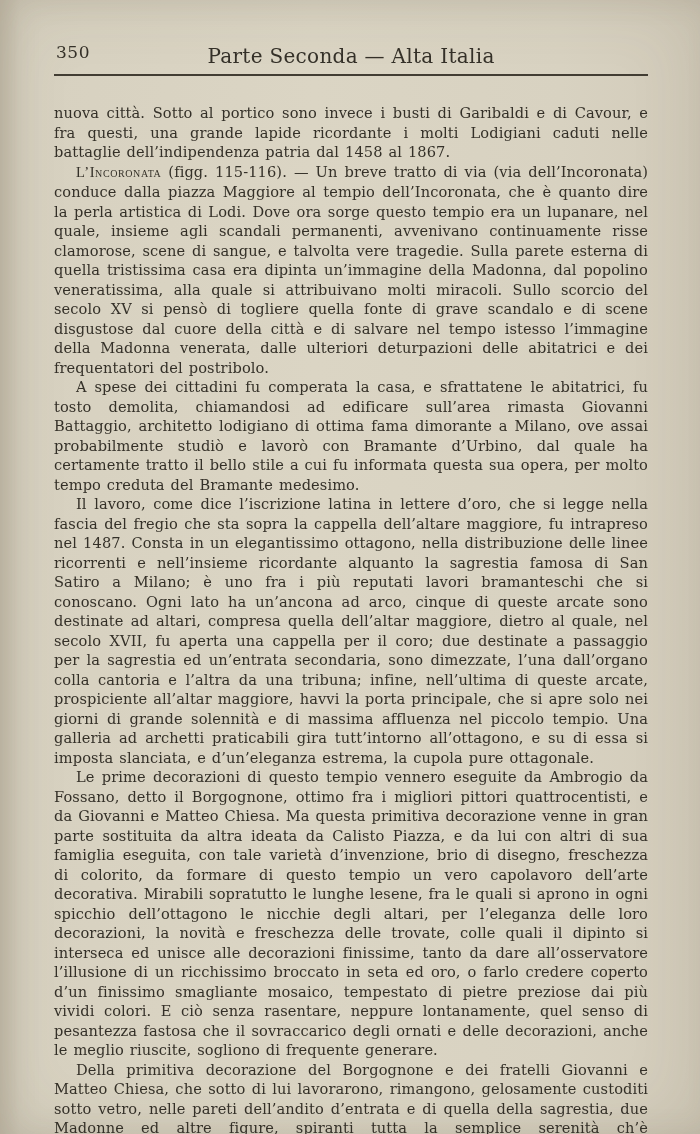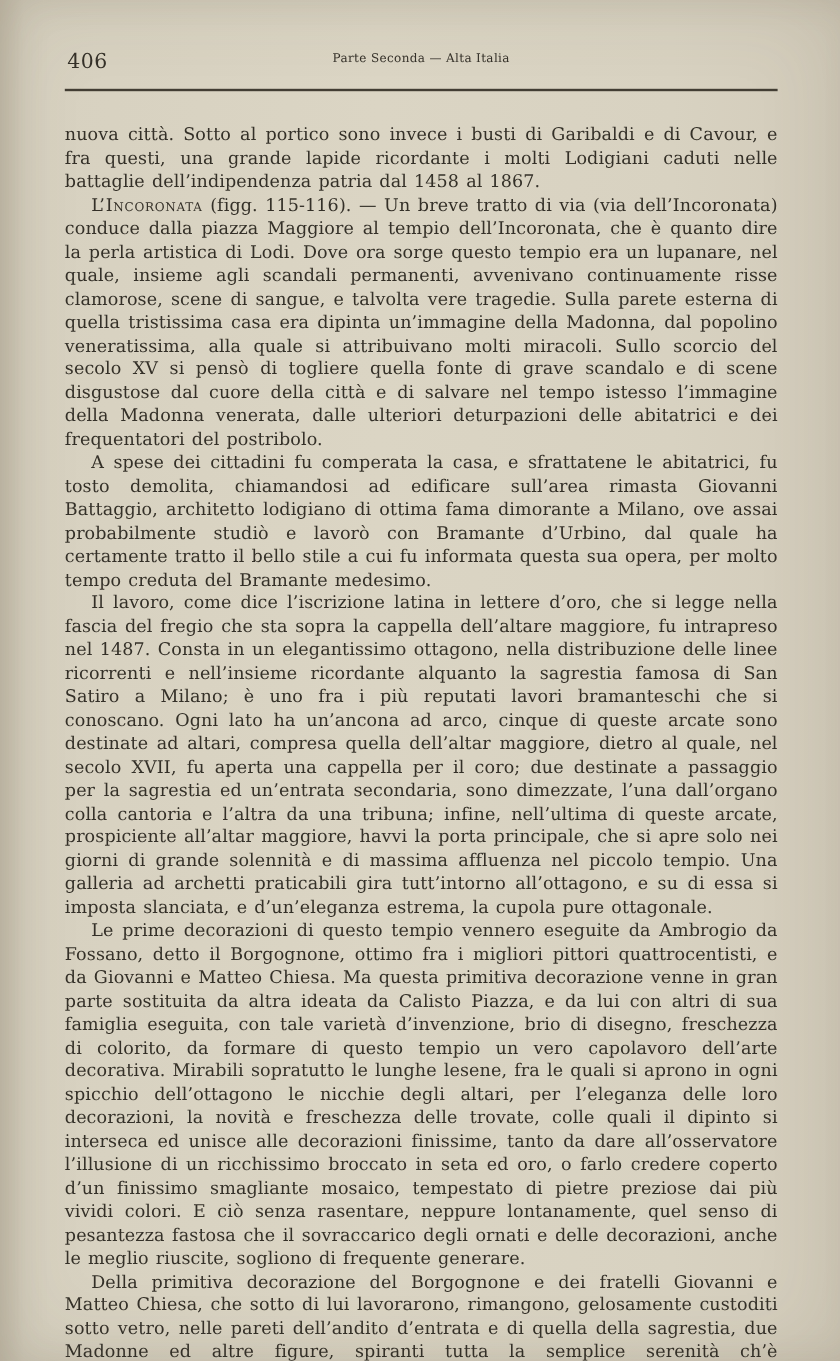--- a/index.html
+++ b/index.html
@@ -34,21 +34,21 @@
     top: 0;
     font-size: 17px;
     letter-spacing: 0.5px;
   }
   .head-title {
     position: absolute;
     left: 0;
     right: 0;
     top: 2px;
     text-align: center;
-    font-size: 10px;
+    font-size: 20px;
     letter-spacing: 0.3px;
   }
   .head-rule {
     border: none;
     border-top: 2px solid #423d33;
     margin: 8px 0 0 0;
   }
   .body-text {
     margin-top: 27px;
     font-size: 14.6px;
@@ -60,29 +60,30 @@
   .body-text p {
     margin: 0;
     text-indent: 22px;
   }
   .body-text p.noindent {
     text-indent: 0;
   }
   .smallcaps {
     font-variant: small-caps;
     letter-spacing: 0.6px;
+    font-family: Liberation Serif, serif;
   }
 </style>
 </head>
 <body>
 
 <div class="page">
 
   <header class="running-head">
-    <span class="page-num">406</span>
+    <span class="page-num">350</span>
     <span class="head-title">Parte Seconda — Alta Italia</span>
   </header>
 
   <hr class="head-rule">
 
   <main class="body-text">
 
     <p class="noindent"><span>nuova città. Sotto al portico sono invece i busti di Garibaldi e di Cavour, e fra questi, una grande lapide ricordante i molti Lodigiani caduti nelle battaglie dell’indipendenza patria dal 1458 al 1867.</span></p>
 
     <p><span class="smallcaps">L’Incoronata</span><span> (figg. 115-116). — Un breve tratto di via (via dell’Incoronata) conduce dalla piazza Maggiore al tempio dell’Incoronata, che è quanto dire la perla artistica di Lodi. Dove ora sorge questo tempio era un lupanare, nel quale, insieme agli scandali permanenti, avvenivano continuamente risse clamorose, scene di sangue, e talvolta vere tragedie. Sulla parete esterna di quella tristissima casa era dipinta un’immagine della Madonna, dal popolino veneratissima, alla quale si attribuivano molti miracoli. Sullo scorcio del secolo XV si pensò di togliere quella fonte di grave scandalo e di scene disgustose dal cuore della città e di salvare nel tempo istesso l’immagine della Madonna venerata, dalle ulteriori deturpazioni delle abitatrici e dei frequentatori del postribolo.</span></p>

